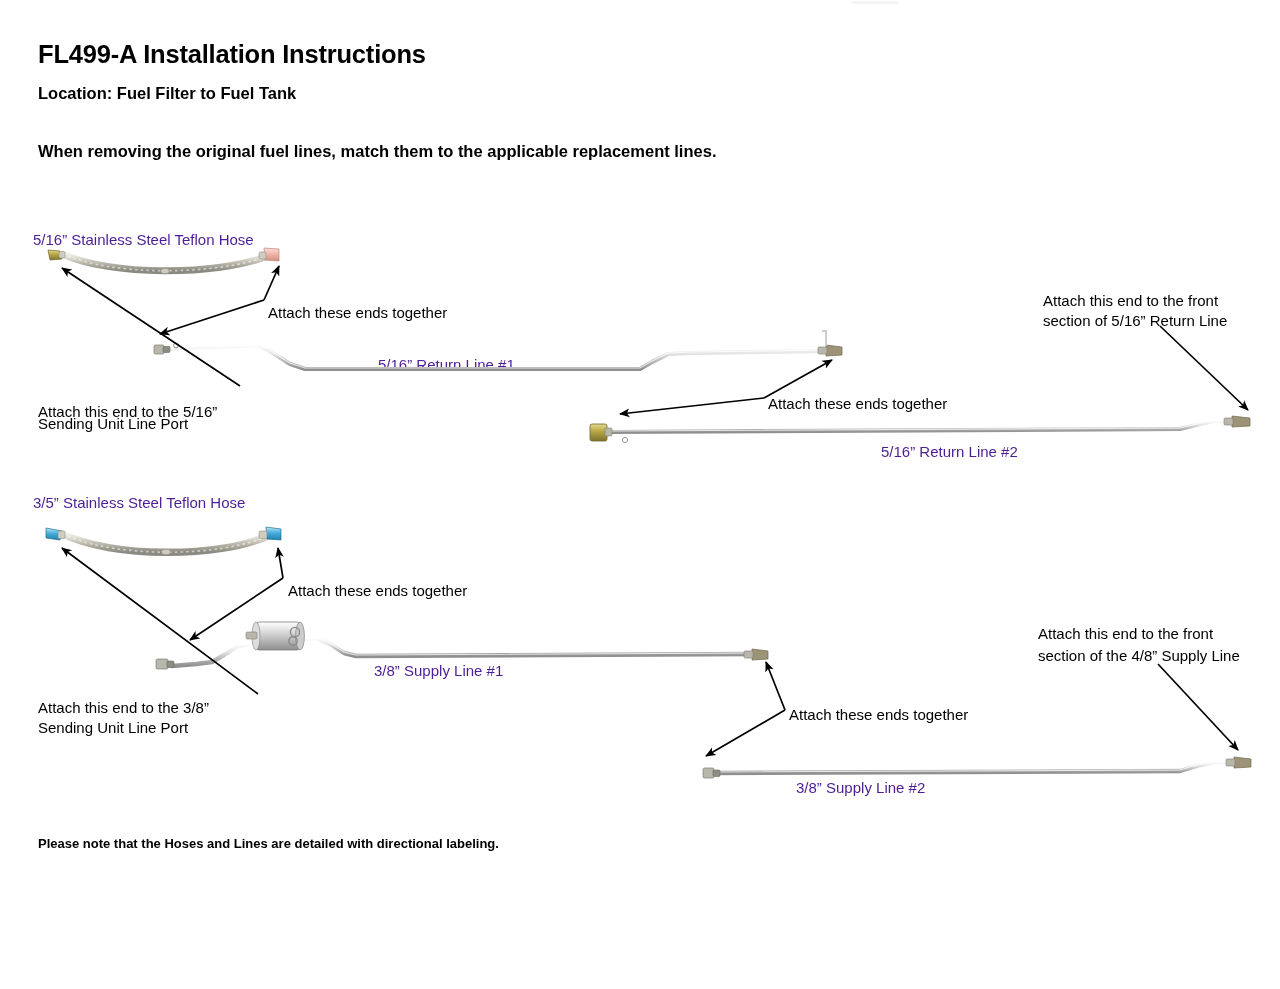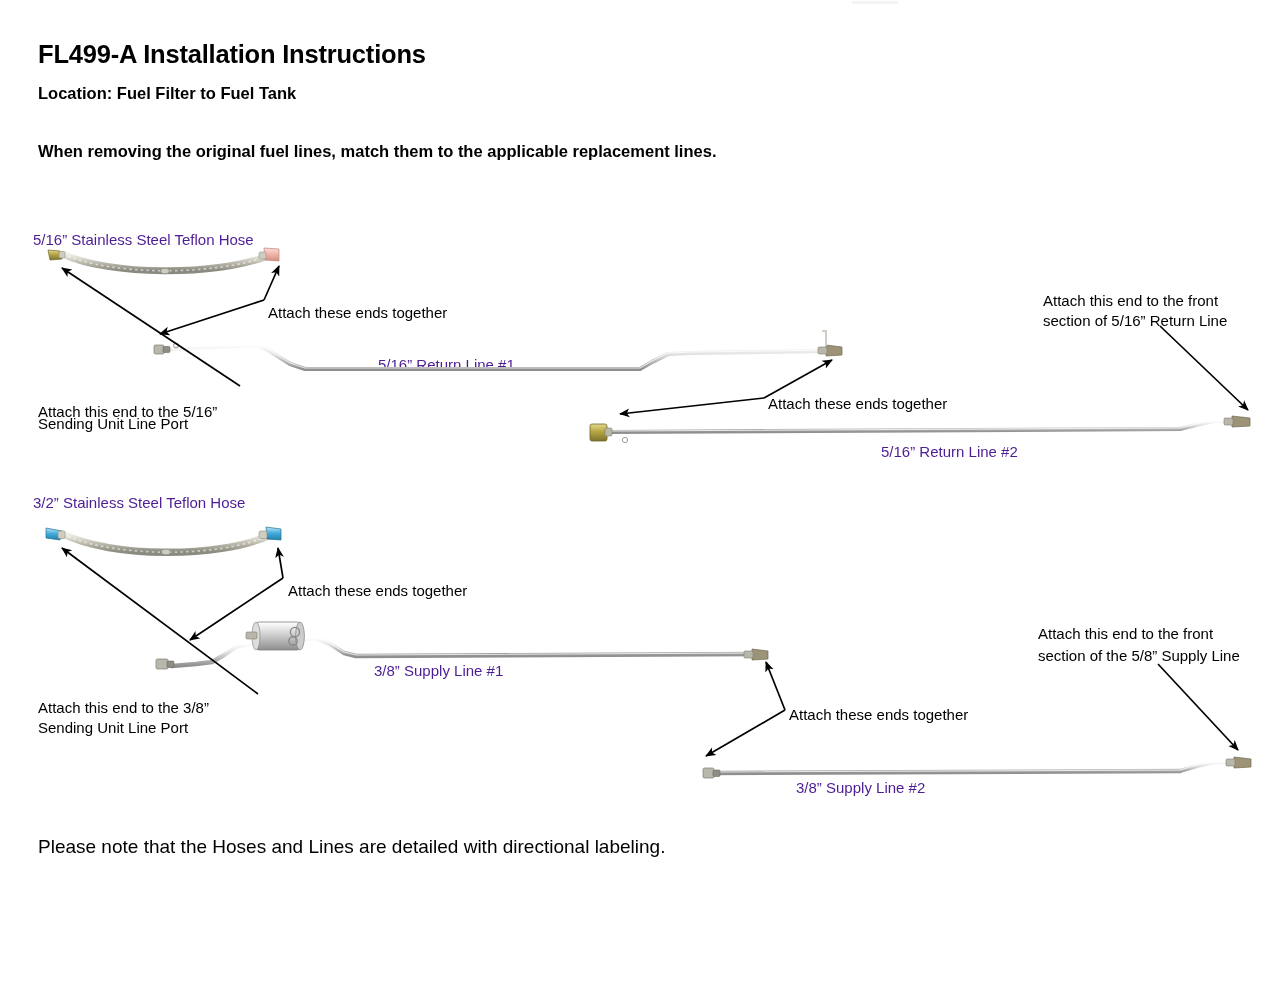--- a/index.html
+++ b/index.html
@@ -47,22 +47,22 @@
     position: absolute;
     left: 38px;
     top: 142px;
     font-size: 16.5px;
     font-weight: bold;
     white-space: nowrap;
   }
   .note-line {
     position: absolute;
     left: 38px;
-    font-size: 19px;
-    font-weight: normal;
+    font-size: 13px;
+    font-weight: bold;
     white-space: nowrap;
   }
   .note-1 { top: 836px; }
   .note-2 { top: 860px; }
 
   .caption {
     position: absolute;
     font-size: 15px;
     line-height: 20px;
     white-space: nowrap;
@@ -98,27 +98,27 @@
   <div class="part-label" style="left:33px; top:231px;">5/16” Stainless Steel Teflon Hose</div>
   <div class="caption" style="left:268px; top:303px;">Attach these ends together</div>
   <div class="caption" style="left:38px; top:394px;margin-top:8px;">Attach this end to the 5/16”</div>
   <div class="caption" style="left:38px; top:414px;">Sending Unit Line Port</div>
   <div class="part-label" style="left:378px; top:356px;">5/16” Return Line #1</div>
   <div class="caption" style="left:1043px; top:291px;">Attach this end to the front</div>
   <div class="caption" style="left:1043px; top:311px;">section of 5/16” Return Line</div>
   <div class="caption" style="left:768px; top:394px;">Attach these ends together</div>
   <div class="part-label" style="left:881px; top:443px;">5/16” Return Line #2</div>
 
-  <div class="part-label" style="left:33px; top:494px;">3/2” Stainless Steel Teflon Hose</div>
+  <div class="part-label" style="left:33px; top:494px;">3/5” Stainless Steel Teflon Hose</div>
   <div class="caption" style="left:288px; top:581px;">Attach these ends together</div>
   <div class="caption" style="left:38px; top:698px;">Attach this end to the 3/8”</div>
   <div class="caption" style="left:38px; top:718px;">Sending Unit Line Port</div>
   <div class="part-label" style="left:374px; top:662px;text-align:right;">3/8” Supply Line #1</div>
   <div class="caption" style="left:1038px; top:624px;">Attach this end to the front</div>
-  <div class="caption" style="left:1038px; top:646px;">section of the 5/8” Supply Line</div>
+  <div class="caption" style="left:1038px; top:646px;">section of the 4/8” Supply Line</div>
   <div class="caption" style="left:789px; top:705px;">Attach these ends together</div>
   <div class="part-label" style="left:796px; top:779px;">3/8” Supply Line #2</div>
 
   <div class="note-line note-1">Please note that the Hoses and Lines are detailed with directional labeling.</div>
 
   <svg class="overlay" viewBox="0 0 1280 989" xmlns="http://www.w3.org/2000/svg">
     <defs>
       <linearGradient id="steelGrad" x1="0" y1="0" x2="0" y2="1">
         <stop offset="0%" stop-color="#ffffff"></stop>
         <stop offset="35%" stop-color="#e6e6e6"></stop>

